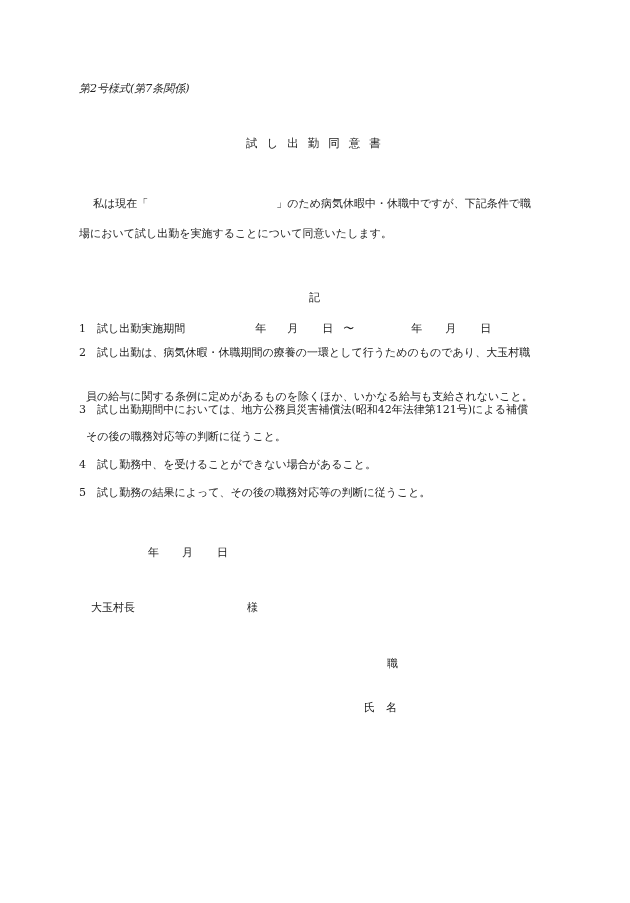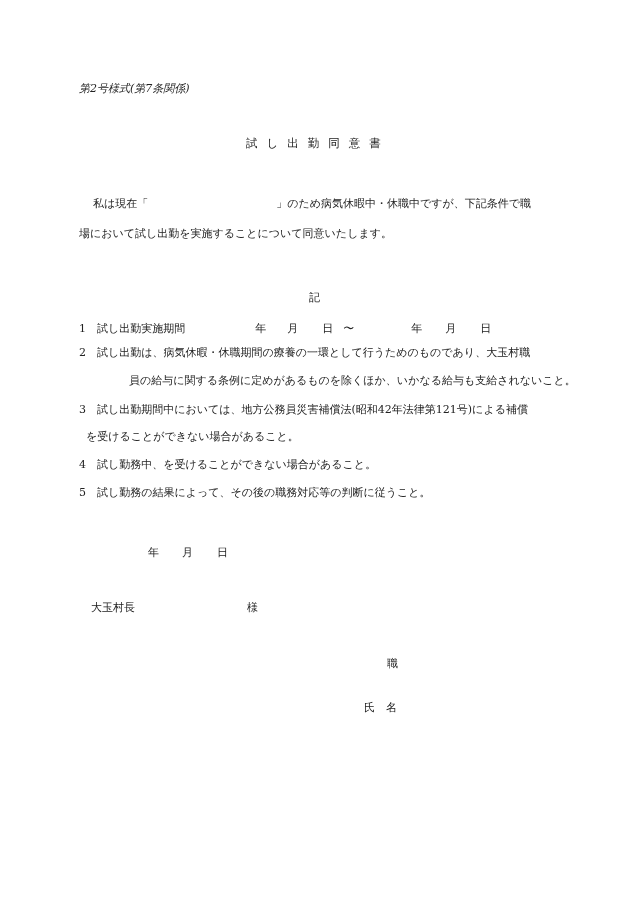--- a/index.html
+++ b/index.html
@@ -14,21 +14,21 @@
   .p1 { left:93px; top:197px;text-align:center; }
   .p1 .blank { display:inline-block; width:128px; }
   .p2 { left:79px; top:227px; }
   .ki { left:309px; top:291px; }
   .item { left:79px; }
   .num { display:inline-block; width:18px; }
   .cont { left:86px; }
   .r1 { top:314px;margin-top:8px; }
   .sp { display:inline-block; }
   .r2a { top:346px; }
-  .r2b { top:374px;margin-left:43px; }
+  .r2b { top:390px; }
   .r3a { top:403px; }
   .r3b { top:430px; }
   .r4 { top:458px; }
   .r5 { top:486px; }
   .date { left:148px; top:546px;text-align:right; }
   .mayor { left:91px; top:601px; }
   .mayor .blank { display:inline-block; width:112px; }
   .job { left:387px; top:657px; }
   .name { left:364px; top:701px; }
 </style>
@@ -45,21 +45,21 @@
 <div class="abs ki">記</div>
 
 <div class="abs item r1">
   <span class="num">1</span><span>試し出勤実施期間</span><span class="sp" style="width:70px"></span><span>年</span><span class="sp" style="width:21px"></span><span>月</span><span class="sp" style="width:24px"></span><span>日</span><span class="sp" style="width:10px"></span><span>〜</span><span class="sp" style="width:57px"></span><span>年</span><span class="sp" style="width:23px"></span><span>月</span><span class="sp" style="width:24px"></span><span>日</span>
 </div>
 
 <div class="abs item r2a"><span class="num">2</span><span>試し出勤は、病気休暇・休職期間の療養の一環として行うためのものであり、大玉村職</span></div>
 <div class="abs cont r2b">員の給与に関する条例に定めがあるものを除くほか、いかなる給与も支給されないこと。</div>
 
 <div class="abs item r3a"><span class="num">3</span><span>試し出勤期間中においては、地方公務員災害補償法(昭和42年法律第121号)による補償</span></div>
-<div class="abs cont r3b">を受けることができない場合があること。</div>
+<div class="abs cont r3b">その後の職務対応等の判断に従うこと。</div>
 
 <div class="abs item r4"><span class="num">4</span><span>試し勤務中、を受けることができない場合があること。</span></div>
 
 <div class="abs item r5"><span class="num">5</span><span>試し勤務の結果によって、その後の職務対応等の判断に従うこと。</span></div>
 
 <div class="abs date"><span>年</span><span class="sp" style="width:23px"></span><span>月</span><span class="sp" style="width:24px"></span><span>日</span></div>
 
 <div class="abs mayor"><span>大玉村長</span><span class="blank"></span><span>様</span></div>
 
 <div class="abs job">職</div>

